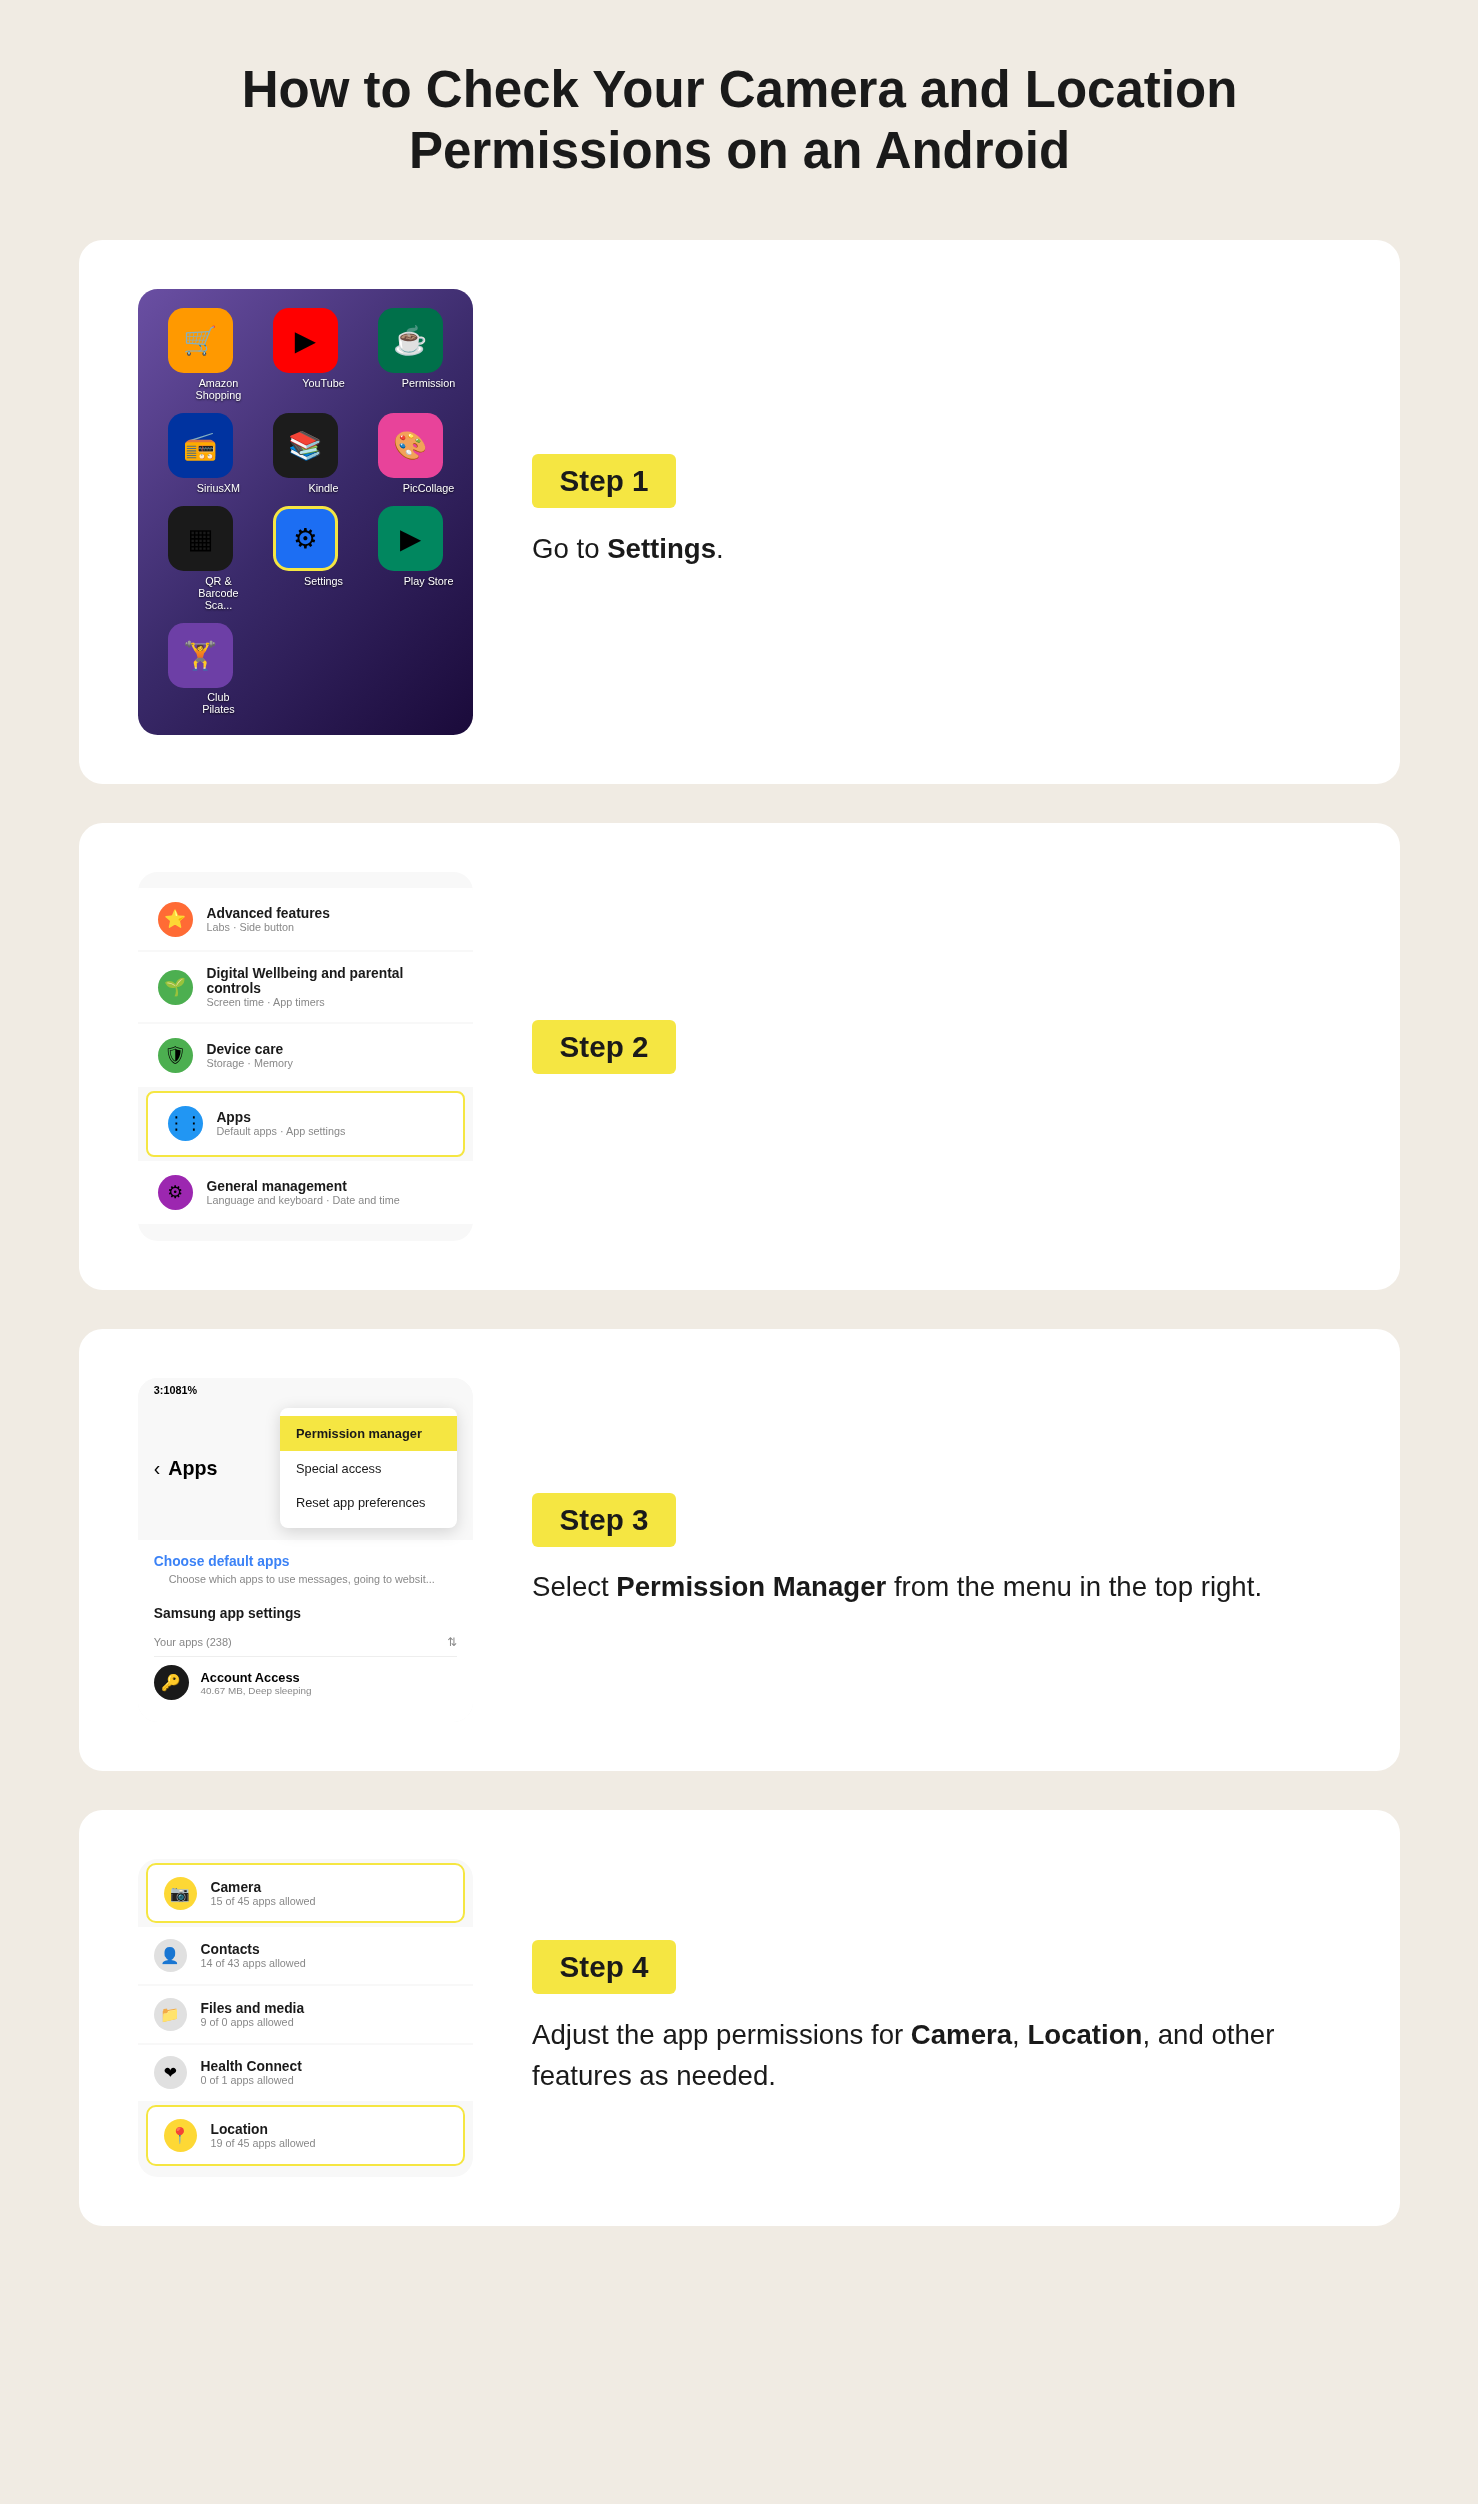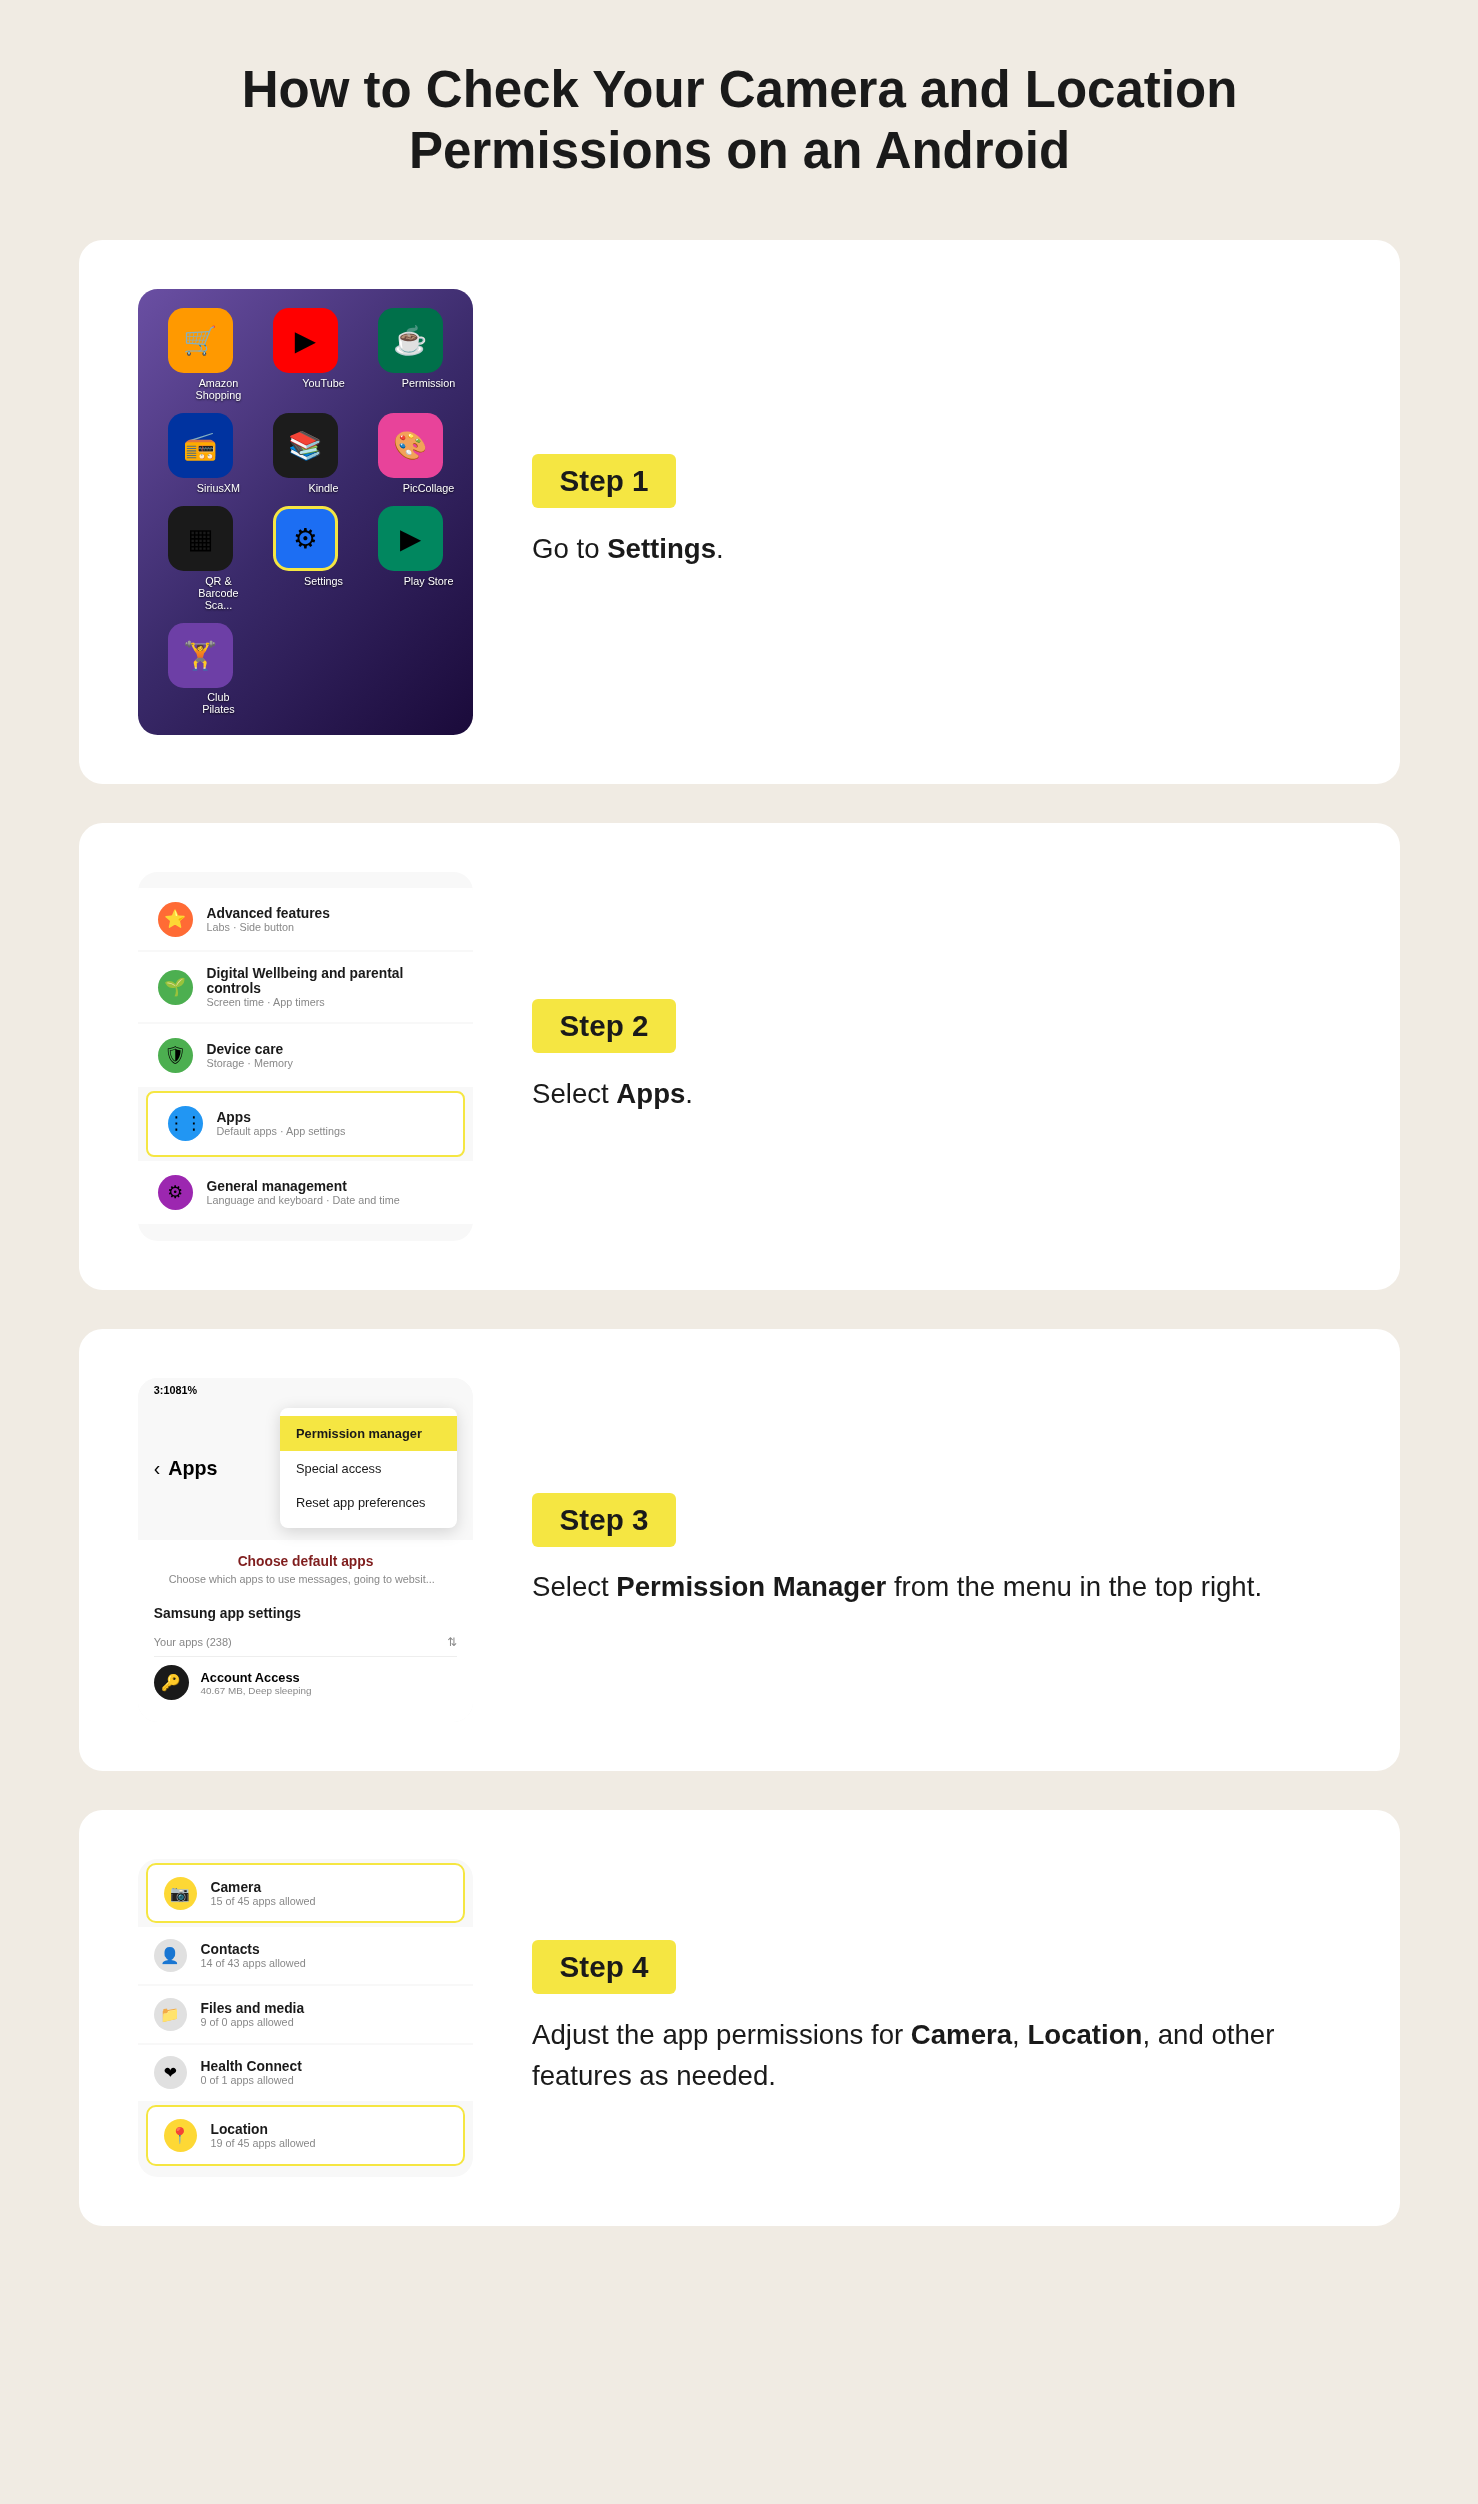--- a/index.html
+++ b/index.html
@@ -174,23 +174,22 @@
       background: #f5e642;
       font-weight: 600;
     }
     .apps-body {
       background: white;
       padding: 13.8px 15.8px;
     }
     .apps-section-title {
       font-size: 13.8px;
       font-weight: 600;
-      color: #7f1d1d;
+      color: #3b82f6;
       margin-bottom: 3.9px;
-      text-align: center;
     }
     .apps-section-sub {
       font-size: 10.8px;
       color: #888;
       margin-bottom: 13.8px;
       padding-left: 15px;
     }
     .apps-samsung {
       font-size: 13.8px;
       font-weight: 600;
@@ -357,23 +356,20 @@
           <div class="settings-icon" style="background: rgb(156, 39, 176);">⚙</div>
           <div class="settings-text-group">
             <div class="settings-title">General management</div>
             <div class="settings-sub">Language and keyboard · Date and time</div>
           </div>
         </div>
       </div>
   </div>
   <div class="step-content">
     <div class="step-badge">Step 2</div>
-    <p class="step-description">
-      <span>Select </span><strong>Apps</strong><span>.</span>
-    </p>
   </div>
 </div>
 
 <div class="step-card">
   <div class="phone-mock">
     <div class="apps-screen">
       <div class="status-bar">
         <span>3:10</span>
         <span>81%</span>
       </div>

